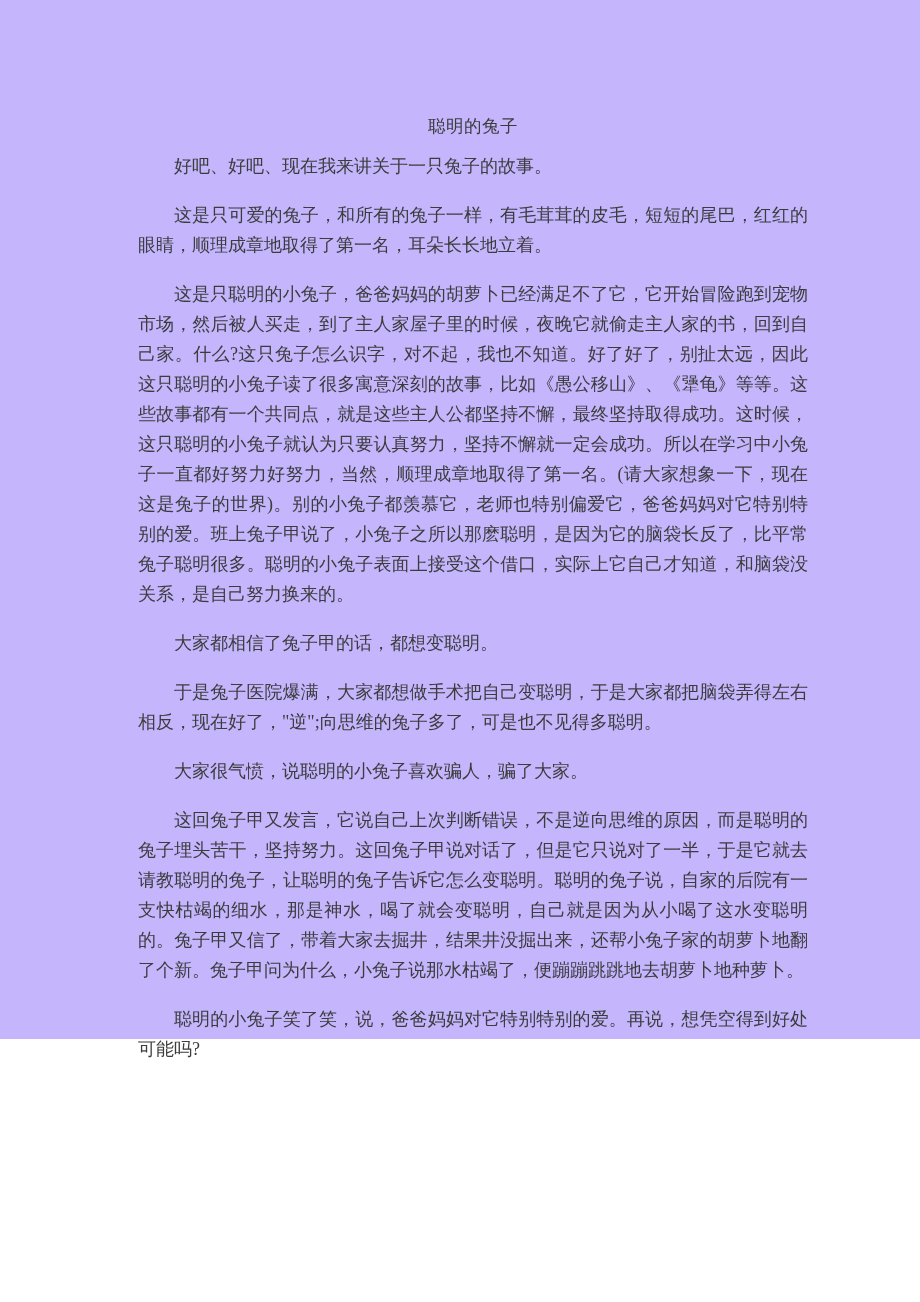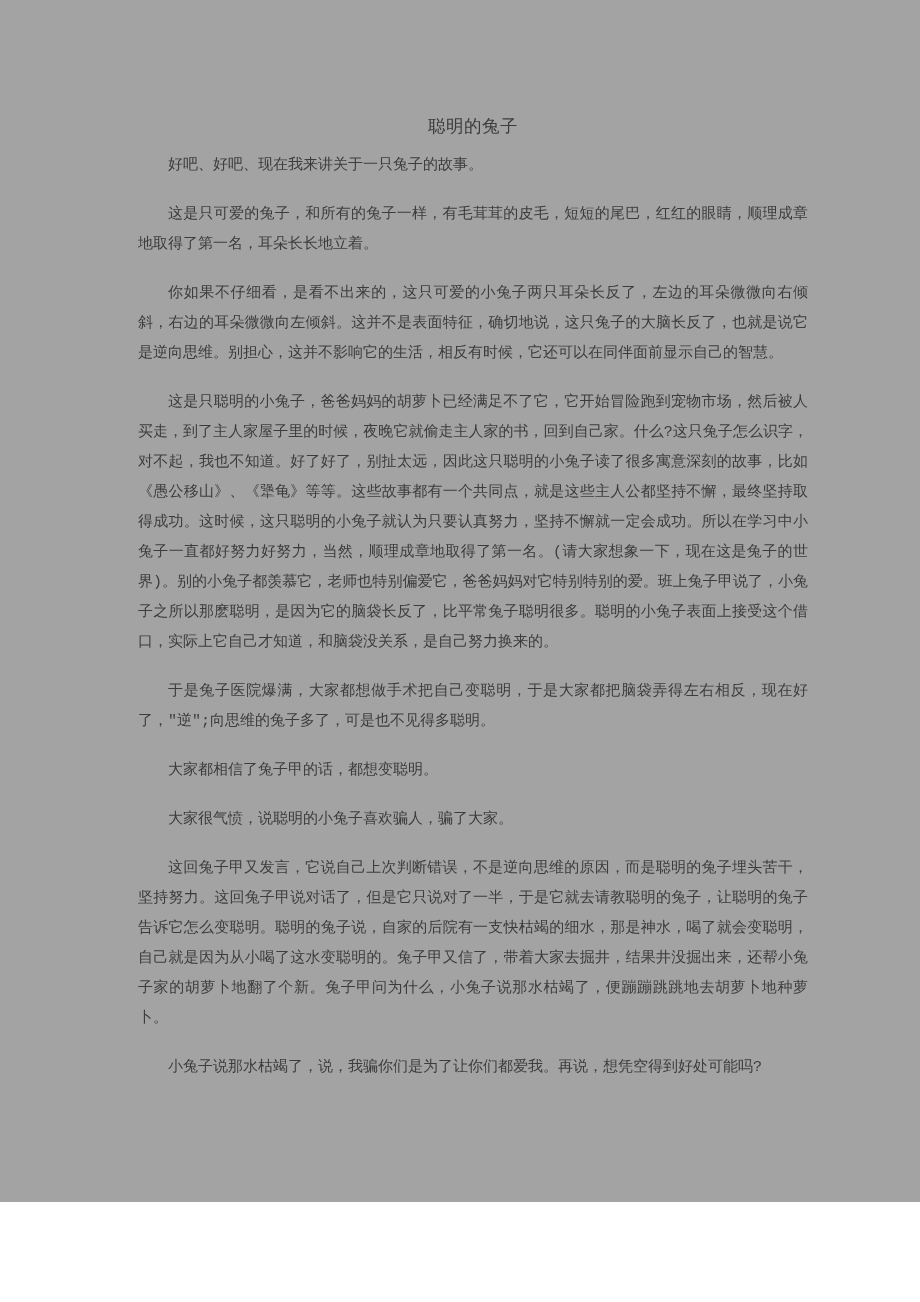--- a/index.html
+++ b/index.html
@@ -7,53 +7,51 @@
     width: 920px;
     height: 1302px;
     background: #ffffff;
     overflow: hidden;
   }
   body {
     font-family: "Liberation Serif", "DejaVu Serif", serif;
   }
   .page {
     width: 920px;
-    height: 1202px;
+    height: 1039px;
     padding: 111px 112px 40px 138px;
-    background: #a3a3a3;
+    background: #c4b5fd;
   }
   .doc-title {
     font-size: 17.5px;
     font-weight: 400;
     line-height: 30px;
     text-align: center;
     letter-spacing: 0.5px;
     color: #3c3c3c;
     margin-bottom: 10px;
   }
   .doc-body p.para {
-    font-size: 15px;
+    font-size: 18px;
     line-height: 30px;
     color: #3c3c3c;
     text-align: justify;
     text-indent: 2em;
     margin-bottom: 19px;
     word-break: break-all;
-    font-family: Liberation Mono, monospace;
   }
 </style>
 </head>
 <body style="background: rgb(255, 255, 255);">
 
 <div class="page">
   <h1 class="doc-title" style="color: rgb(60, 60, 60);">聪明的兔子</h1>
   <div class="doc-body" id="doc-body">
       <p class="para" style="color: rgb(60, 60, 60);">好吧、好吧、现在我来讲关于一只兔子的故事。</p>
       <p class="para" style="color: rgb(60, 60, 60);">这是只可爱的兔子，和所有的兔子一样，有毛茸茸的皮毛，短短的尾巴，红红的眼睛，顺理成章地取得了第一名，耳朵长长地立着。</p>
-      <p class="para" style="color: rgb(60, 60, 60);">你如果不仔细看，是看不出来的，这只可爱的小兔子两只耳朵长反了，左边的耳朵微微向右倾斜，右边的耳朵微微向左倾斜。这并不是表面特征，确切地说，这只兔子的大脑长反了，也就是说它是逆向思维。别担心，这并不影响它的生活，相反有时候，它还可以在同伴面前显示自己的智慧。</p>
       <p class="para" style="color: rgb(60, 60, 60);">这是只聪明的小兔子，爸爸妈妈的胡萝卜已经满足不了它，它开始冒险跑到宠物市场，然后被人买走，到了主人家屋子里的时候，夜晚它就偷走主人家的书，回到自己家。什么?这只兔子怎么识字，对不起，我也不知道。好了好了，别扯太远，因此这只聪明的小兔子读了很多寓意深刻的故事，比如《愚公移山》、《犟龟》等等。这些故事都有一个共同点，就是这些主人公都坚持不懈，最终坚持取得成功。这时候，这只聪明的小兔子就认为只要认真努力，坚持不懈就一定会成功。所以在学习中小兔子一直都好努力好努力，当然，顺理成章地取得了第一名。(请大家想象一下，现在这是兔子的世界)。别的小兔子都羡慕它，老师也特别偏爱它，爸爸妈妈对它特别特别的爱。班上兔子甲说了，小兔子之所以那麽聪明，是因为它的脑袋长反了，比平常兔子聪明很多。聪明的小兔子表面上接受这个借口，实际上它自己才知道，和脑袋没关系，是自己努力换来的。</p>
+      <p class="para" style="color: rgb(60, 60, 60);">大家都相信了兔子甲的话，都想变聪明。</p>
       <p class="para" style="color: rgb(60, 60, 60);">于是兔子医院爆满，大家都想做手术把自己变聪明，于是大家都把脑袋弄得左右相反，现在好了，"逆";向思维的兔子多了，可是也不见得多聪明。</p>
-      <p class="para" style="color: rgb(60, 60, 60);">大家都相信了兔子甲的话，都想变聪明。</p>
       <p class="para" style="color: rgb(60, 60, 60);">大家很气愤，说聪明的小兔子喜欢骗人，骗了大家。</p>
       <p class="para" style="color: rgb(60, 60, 60);">这回兔子甲又发言，它说自己上次判断错误，不是逆向思维的原因，而是聪明的兔子埋头苦干，坚持努力。这回兔子甲说对话了，但是它只说对了一半，于是它就去请教聪明的兔子，让聪明的兔子告诉它怎么变聪明。聪明的兔子说，自家的后院有一支快枯竭的细水，那是神水，喝了就会变聪明，自己就是因为从小喝了这水变聪明的。兔子甲又信了，带着大家去掘井，结果井没掘出来，还帮小兔子家的胡萝卜地翻了个新。兔子甲问为什么，小兔子说那水枯竭了，便蹦蹦跳跳地去胡萝卜地种萝卜。</p>
-      <p class="para" style="color: rgb(60, 60, 60);">小兔子说那水枯竭了，说，我骗你们是为了让你们都爱我。再说，想凭空得到好处可能吗?</p>
+      <p class="para" style="color: rgb(60, 60, 60);">聪明的小兔子笑了笑，说，爸爸妈妈对它特别特别的爱。再说，想凭空得到好处可能吗?</p>
     </div>
 </div>
 
 </body></html>

